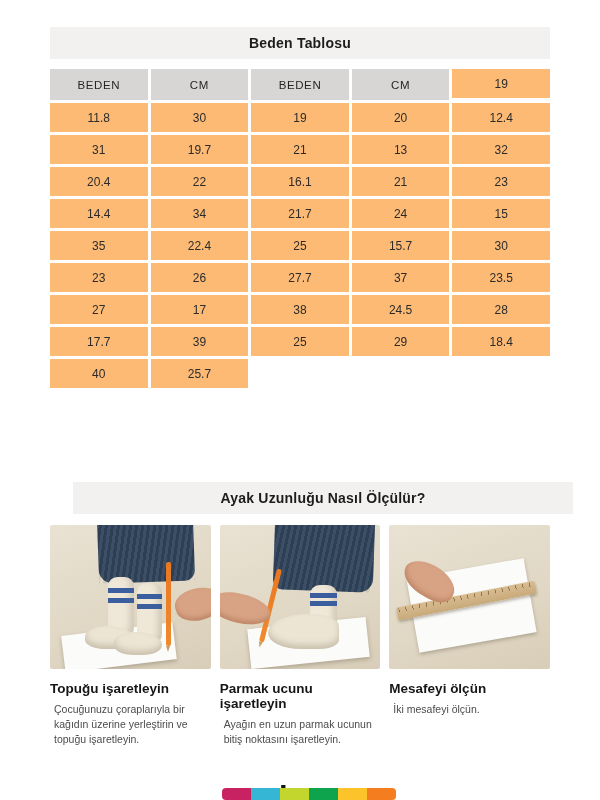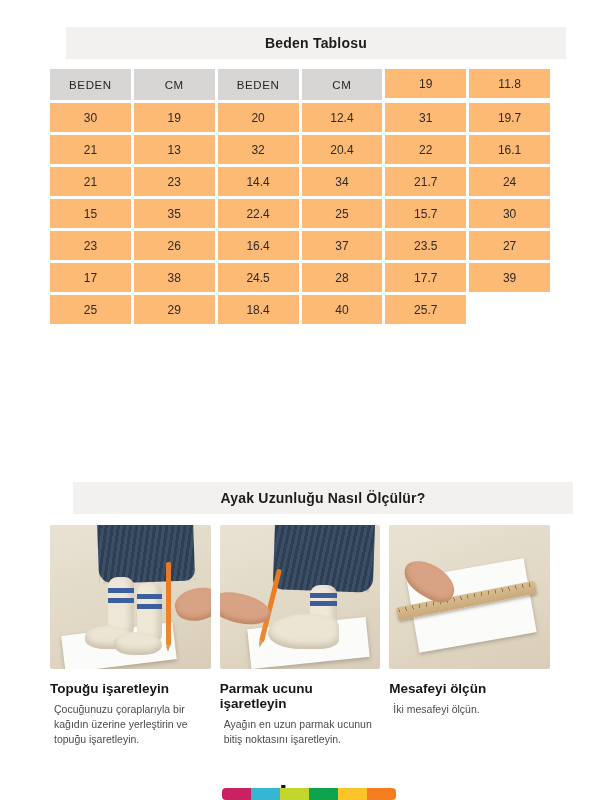--- a/index.html
+++ b/index.html
@@ -4,27 +4,27 @@
 <style>
   * { margin: 0; padding: 0; box-sizing: border-box; }
   html, body { width: 600px; height: 800px; background: #ffffff; overflow: hidden; }
   body { font-family: "Liberation Sans", "DejaVu Sans", sans-serif; color: #222; position: relative; }
 
   .section-title {
     position: absolute; left: 50px; width: 500px; height: 32px;
     background: #f2f1ef; display: flex; align-items: center; justify-content: center;
     font-size: 14px; font-weight: bold; color: #1c1c1c; letter-spacing: 0.2px;
   }
-  #size-title { top: 27px; margin-left: 16px; }
+  #size-title { top: 27px; }
   #measure-title { top: 482px; margin-left: 23px; }
 
   
   #size-table {
     position: absolute; top: 69px; left: 50px; width: 500px;
-    display: grid; grid-template-columns: repeat(6, 1fr); gap: 3px;
+    display: grid; grid-template-columns: repeat(5, 1fr); gap: 3px;
   }
   .cell {
     height: 29px; display: flex; align-items: center; justify-content: center;
     background: #fdba74; font-size: 12px; color: #2b2b2b;
   }
   .cell.head {
     height: 31px; background: #d7d6d4; font-size: 11.5px; letter-spacing: 0.6px; color: #262626;
   }
 
   
@@ -102,21 +102,21 @@
     <div class="cell">21.7</div>
     <div class="cell">24</div>
     <div class="cell">15</div>
     <div class="cell">35</div>
     <div class="cell">22.4</div>
     <div class="cell">25</div>
     <div class="cell">15.7</div>
     <div class="cell">30</div>
     <div class="cell">23</div>
     <div class="cell">26</div>
-    <div class="cell">16.4</div>
+    <div class="cell">27.7</div>
     <div class="cell">37</div>
     <div class="cell">23.5</div>
     <div class="cell">27</div>
     <div class="cell">17</div>
     <div class="cell">38</div>
     <div class="cell">24.5</div>
     <div class="cell">28</div>
     <div class="cell">17.7</div>
     <div class="cell">39</div>
     <div class="cell">25</div>

